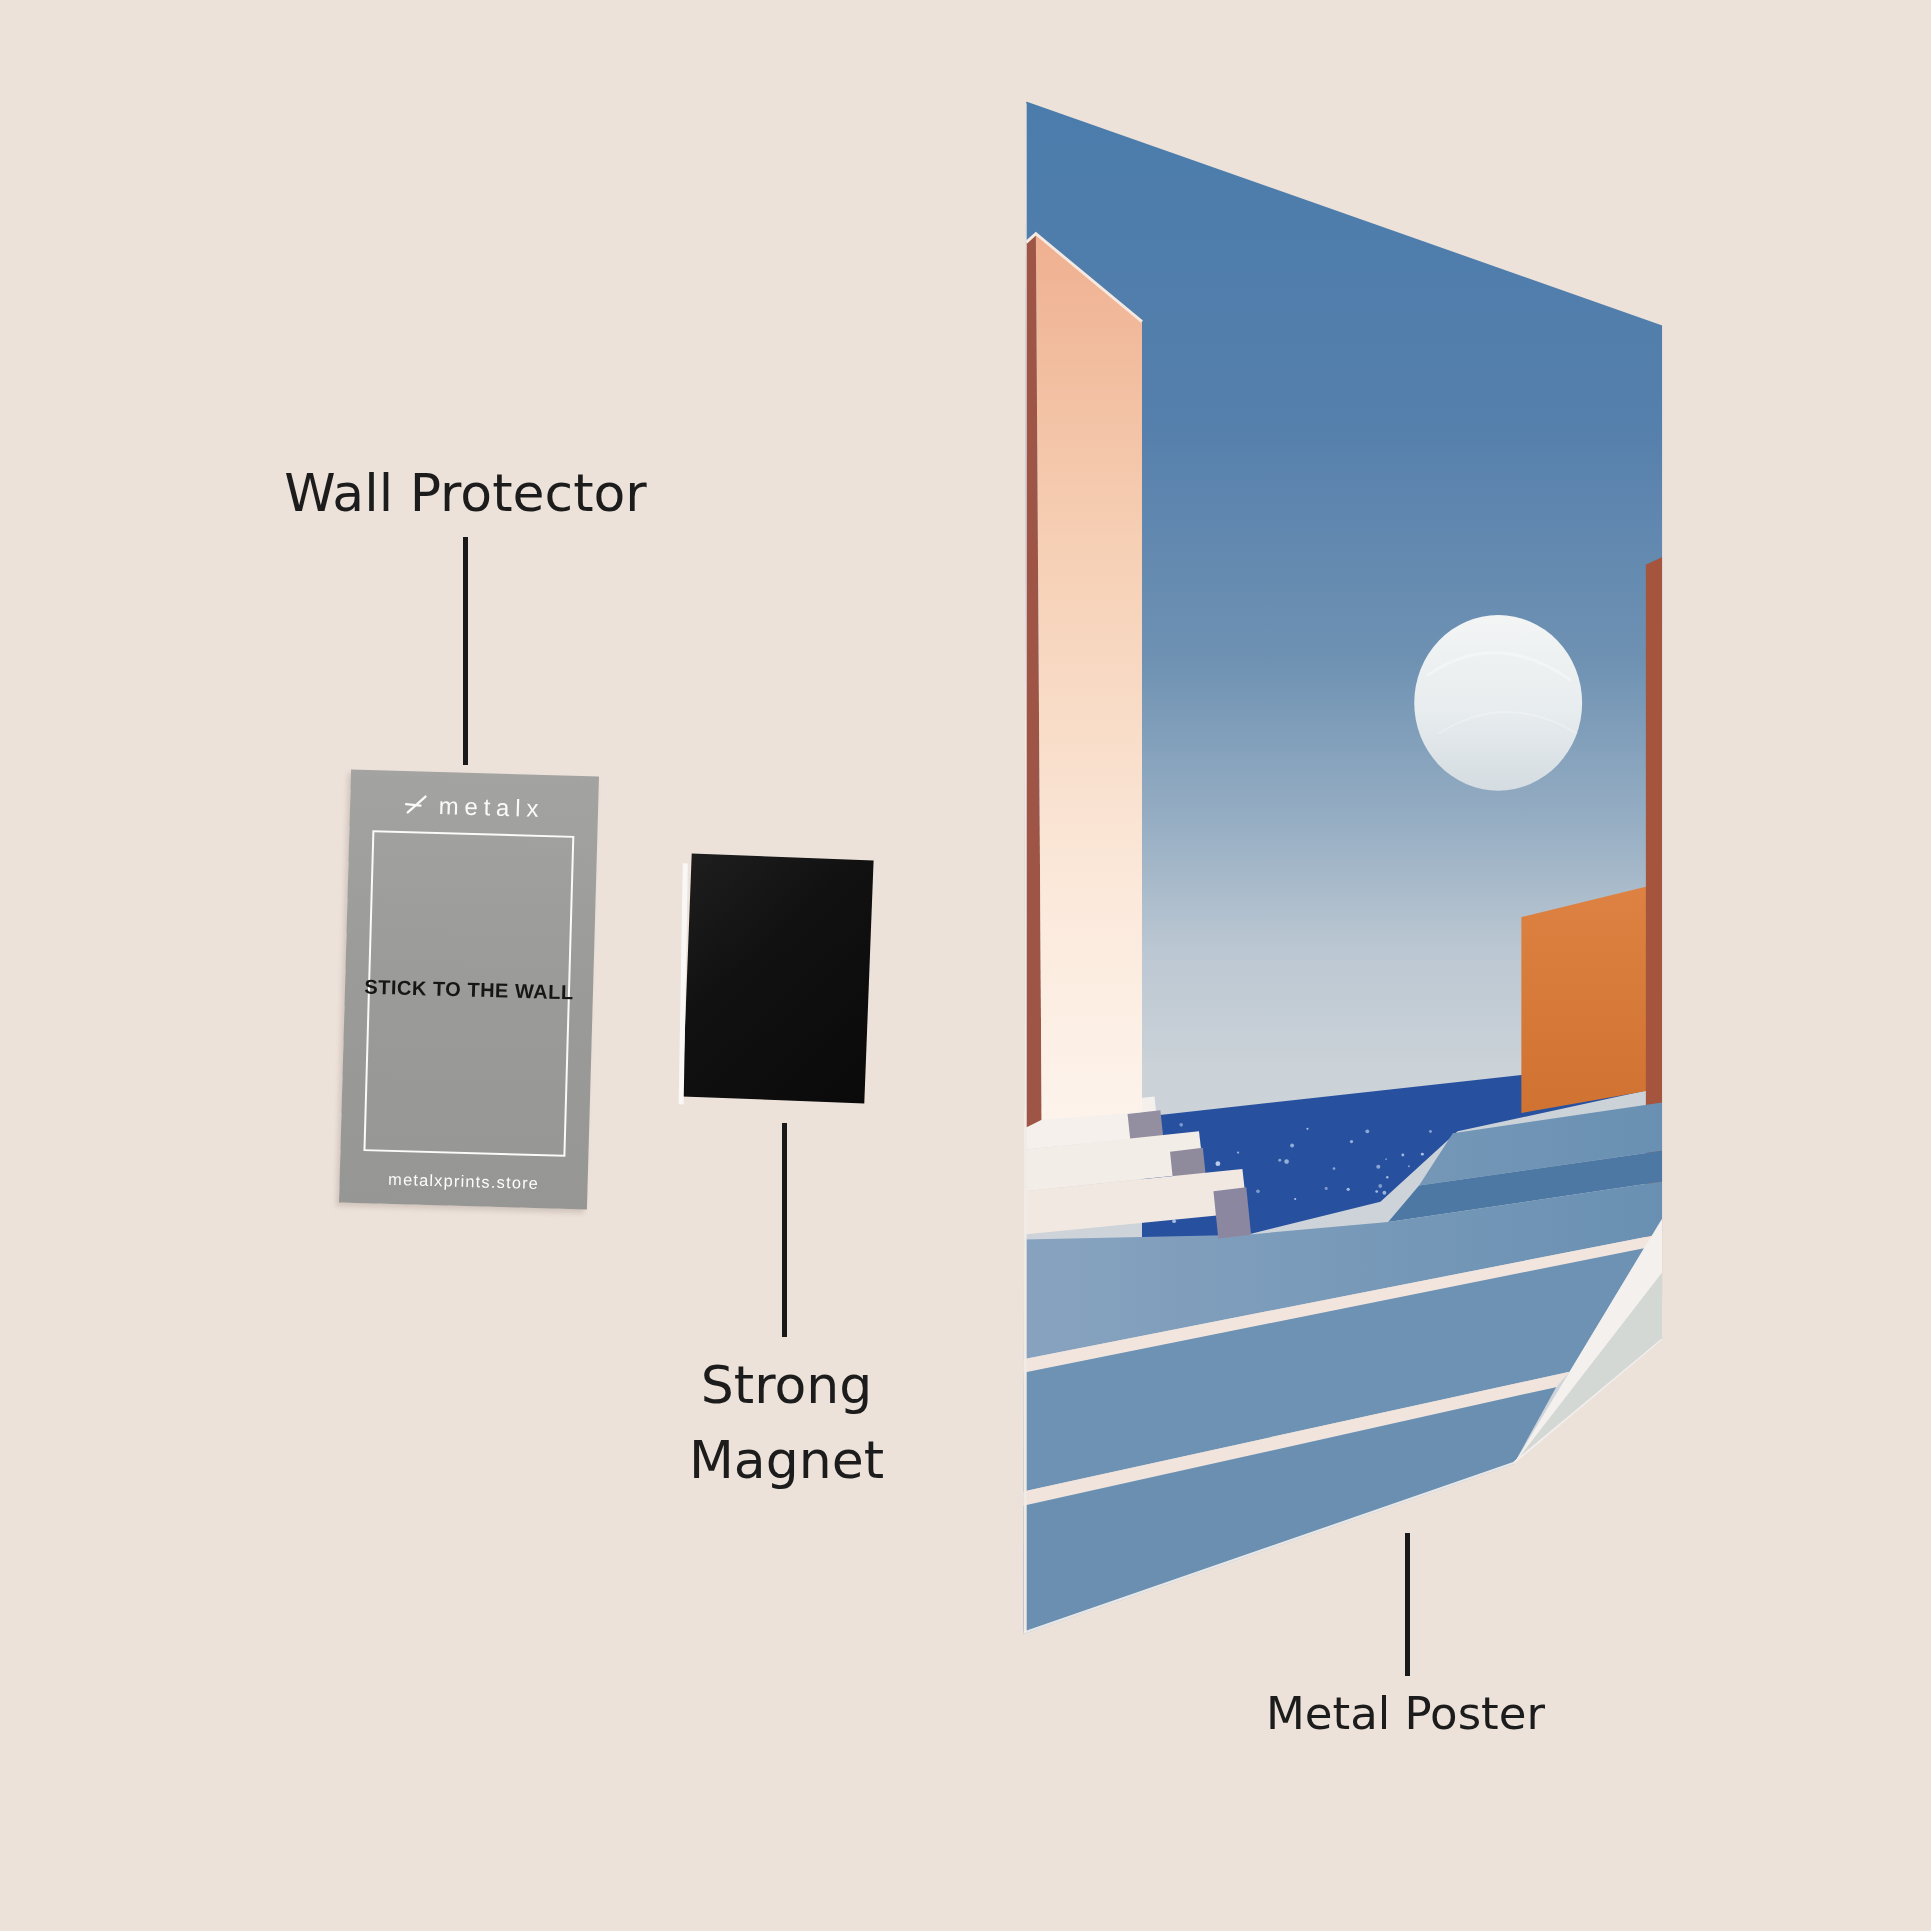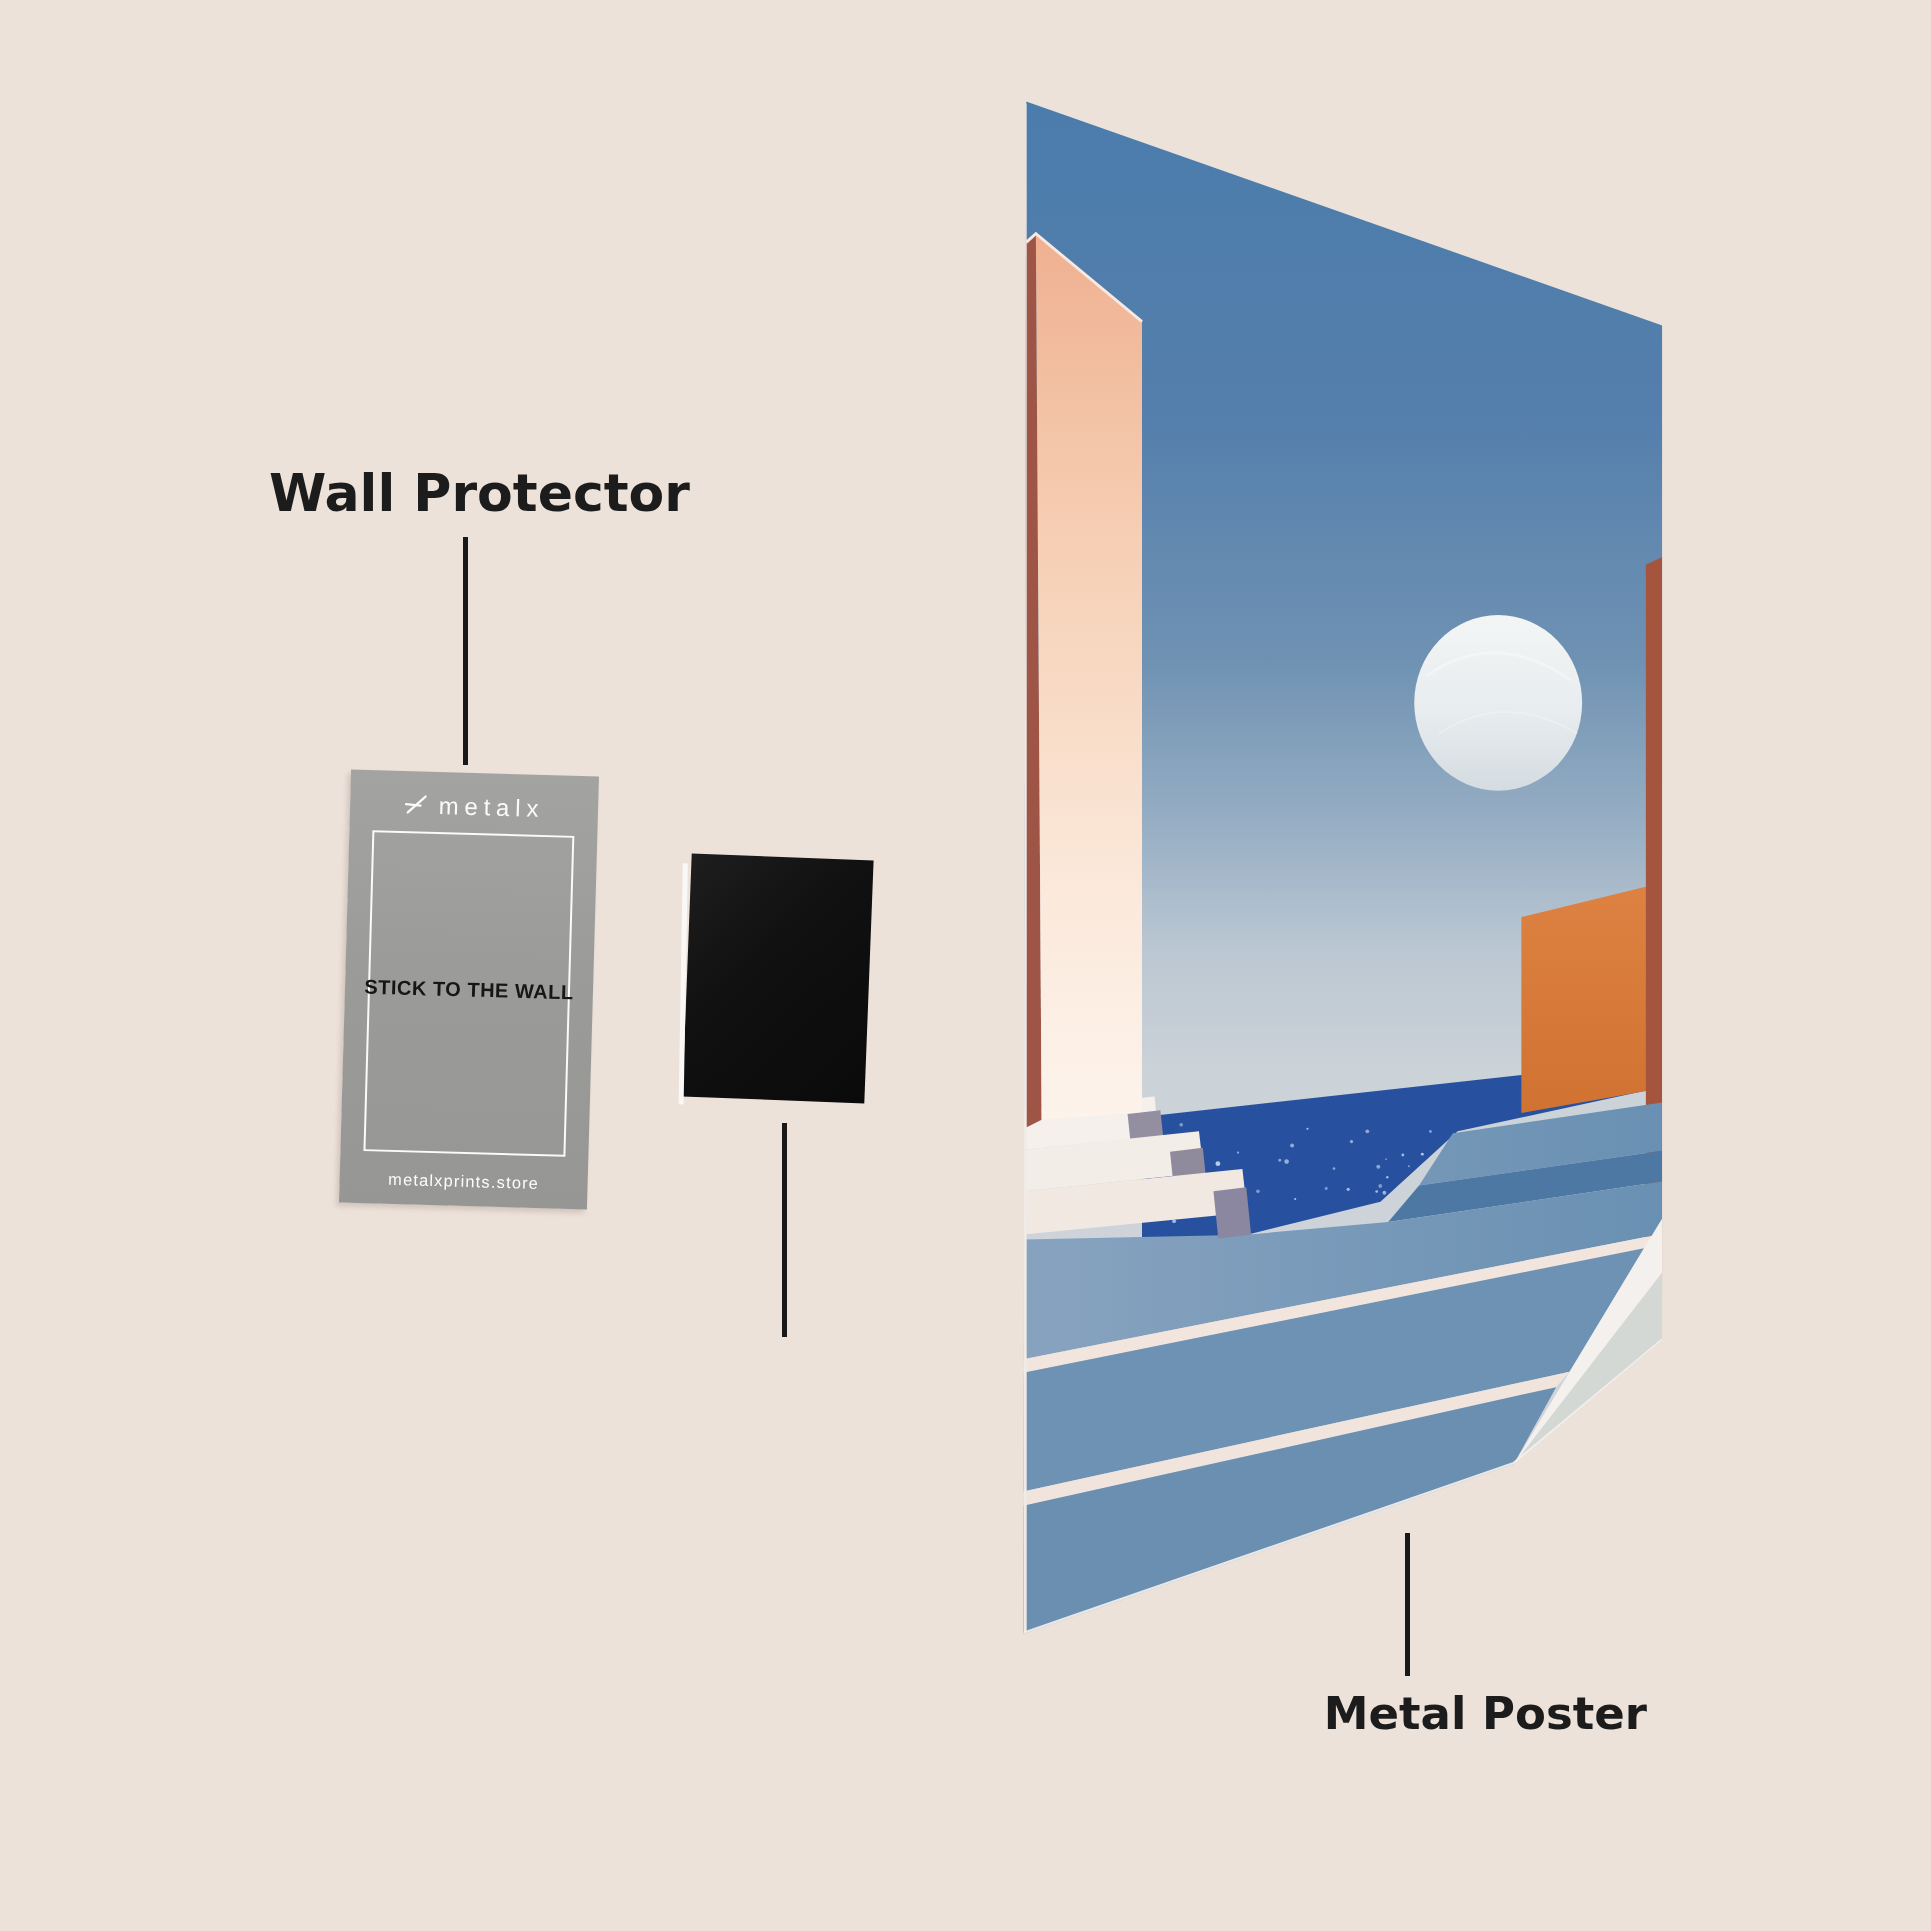--- a/index.html
+++ b/index.html
@@ -1,21 +1,21 @@
 <!DOCTYPE html>
 <html><head>
 <meta charset="utf-8">
 <style>
   html,body{margin:0;padding:0;width:1931px;height:1931px;overflow:hidden;
     background:#EDE2DA;font-family:"DejaVu Sans",sans-serif;}
   .scene{position:relative;width:1931px;height:1931px;background:#EDE2DA;}
 
   
-  .label{position:absolute;color:#1C1C1C;font-size:52px;font-weight:700;
-    text-align:right;letter-spacing:0px;line-height:75px;white-space:pre-line;}
+  .label{position:absolute;color:#1C1C1C;font-size:52px;font-weight:400;
+    text-align:center;letter-spacing:0px;line-height:75px;white-space:pre-line;}
   #label-wall{left:241px;top:456px;width:449px;}
   #label-magnet{left:579px;top:1348px;width:415px;}
   #label-poster{left:1164px;top:1676px;width:483px;font-size:45px;}
 
   
   .connector{position:absolute;width:4.8px;background:#191919;}
   #line-wall{left:463px;top:537px;height:228px;}
   #line-magnet{left:782px;top:1123px;height:214px;}
   #line-poster{left:1405px;top:1533px;height:143px;}
 
@@ -46,20 +46,22 @@
 
   
   .poster-svg{position:absolute;left:1004px;top:87px;width:666px;height:1554px;}
 </style>
 </head>
 <body>
 
 <div class="scene">
 
   <div class="label" id="label-wall">Wall Protector</div>
+  <div class="label" id="label-magnet">Strong
+Magnet</div>
   <div class="label" id="label-poster">Metal Poster</div>
 
   <div class="connector" id="line-wall"></div>
   <div class="connector" id="line-magnet"></div>
   <div class="connector" id="line-poster"></div>
 
   <div class="protector">
     <div class="logo-row">
       <svg width="25" height="25" viewBox="0 0 26 26">
         <path d="M4 21 L22 4" stroke="#FAFAFA" stroke-width="2.4" fill="none" stroke-linecap="round"></path>

